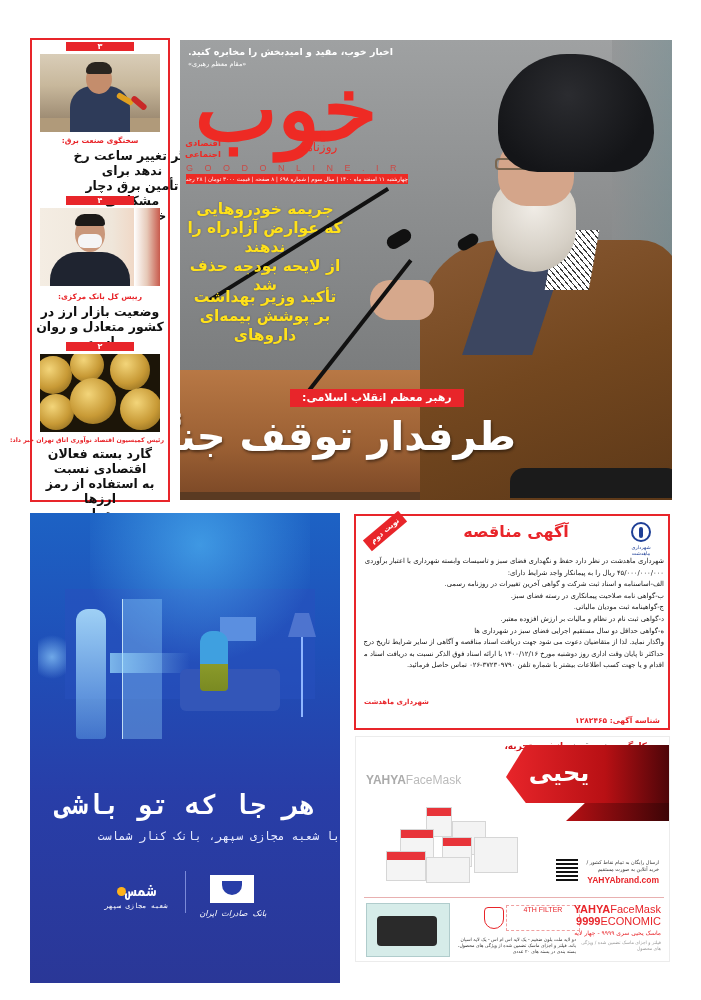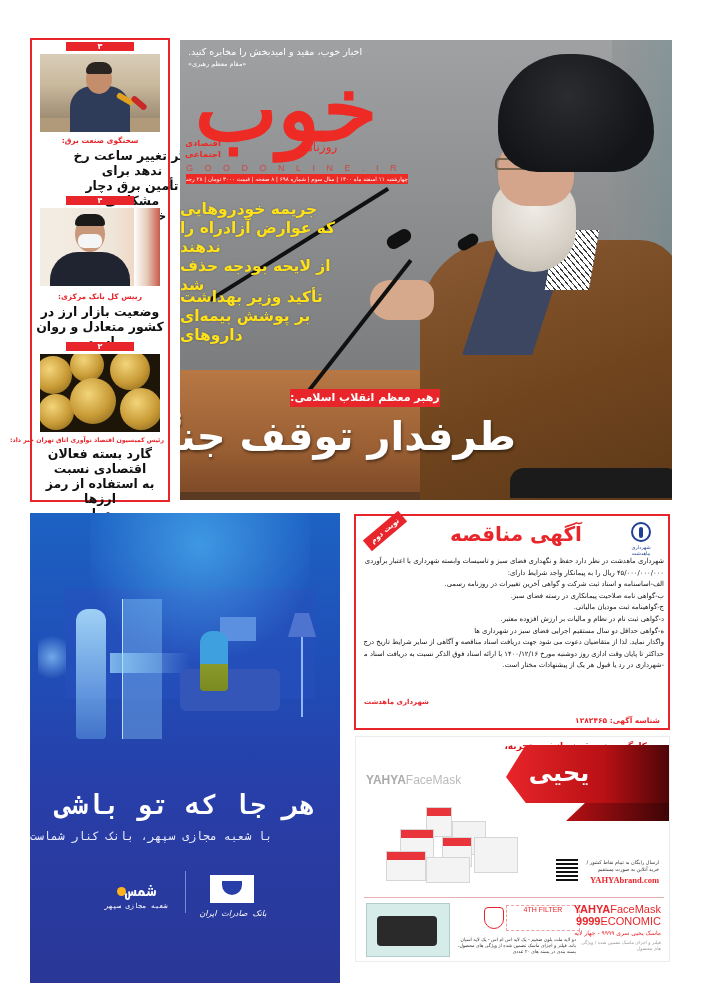--- a/index.html
+++ b/index.html
@@ -65,21 +65,21 @@
   .fig-hand { position:absolute; left:190px; top:240px; width:64px; height:40px; background:#d6a88c; border-radius:22px 16px 18px 22px; }
   .mic-stand-1 { position:absolute; left:30px; top:258px; width:210px; height:4px; background:#111; transform:rotate(-32deg); transform-origin:left center; }
   .mic-head-1 { position:absolute; left:206px; top:192px; width:26px; height:14px; background:#111; border-radius:7px; transform:rotate(-30deg); }
   .mic-stand-2 { position:absolute; left:120px; top:360px; width:180px; height:4px; background:#111; transform:rotate(-52deg); transform-origin:left center; }
   .mic-head-2 { position:absolute; left:277px; top:196px; width:22px; height:12px; background:#111; border-radius:6px; transform:rotate(-30deg); }
   .chair { position:absolute; left:330px; top:428px; width:170px; height:30px; background:#1b1b1b; border-radius:14px 14px 0 0; }
 
   
   .mast-quote {
     position:absolute; left:8px; top:6px; width:260px; text-align:left; direction:rtl;
-    color:#fff; font-size:9.5px; font-weight:normal; white-space:nowrap;
+    color:#fff; font-size:9.5px; font-weight:bold; white-space:nowrap;
   }
   .mast-quote-src { position:absolute; left:8px; top:20px; color:#fff; font-size:6.5px; white-space:nowrap; }
   .mast-logo {
     position:absolute; left:6px; top:14px; width:200px; height:110px;
     color:#ee2a24; font-family:"DejaVu Serif", serif; font-weight:bold; font-size:88px;
     line-height:110px; text-align:center; letter-spacing:-4px;
   }
   .mast-sub {
     position:absolute; left:120px; top:100px; color:#ee2a24; font-weight:normal;
     font-size:12px; font-family:"DejaVu Serif", serif;
@@ -88,26 +88,26 @@
   .mast-url {
     position:absolute; left:6px; top:123px; width:220px; color:#d43d38; font-size:9px;
     letter-spacing:11.5px; direction:ltr; text-align:left; opacity:.85; font-family:"Liberation Sans", sans-serif;
   }
   .mast-date {
     position:absolute; left:6px; top:134px; width:222px; height:10px; background:#ee2a24;
     color:#fff; font-size:5.6px; line-height:10px; text-align:center; white-space:nowrap; overflow:hidden;
   }
 
   .yellow-head {
-    position:absolute; left:0; width:170px; text-align:left; color:#ffe11a;
+    position:absolute; left:0; width:170px; text-align:center; color:#ffe11a;
     font-size:15.5px; line-height:19px; font-weight:bold;
     text-shadow: 0 0 2px rgba(0,0,0,.35);
   }
   .red-kicker {
-    position:absolute; left:110px; top:349px; height:18px; padding:0 0; background:#e8252a;
+    position:absolute; left:110px; top:349px; height:18px; padding:0 12px; background:#e8252a;
     color:#fff; font-size:11px; line-height:18px; font-weight:bold; white-space:nowrap;
   }
   .main-head {
     position:absolute; left:6px; top:370px; width:330px; text-align:center; color:#ffffff;
     font-size:40px; line-height:52px; font-weight:bold; white-space:nowrap;
     text-shadow: 1px 2px 3px rgba(0,0,0,.45);
   }
 
   
   .bank-ad {
@@ -120,39 +120,39 @@
   .bank-ad .holo-man { position:absolute; left:46px; top:96px; width:30px; height:130px; background:linear-gradient(180deg,rgba(180,230,255,.85),rgba(120,200,255,.35)); border-radius:12px 12px 4px 4px; }
   .bank-ad .holo-panel { position:absolute; left:92px; top:86px; width:40px; height:140px; background:rgba(150,215,255,.35); border-left:1px solid rgba(220,245,255,.8); }
   .bank-ad .beam { position:absolute; left:80px; top:140px; width:80px; height:20px; background:linear-gradient(90deg,rgba(160,225,255,.7),rgba(160,225,255,0)); }
   .bank-ad .sofa { position:absolute; left:150px; top:156px; width:100px; height:42px; background:#3356b8; border-radius:6px; }
   .bank-ad .seated { position:absolute; left:170px; top:118px; width:28px; height:60px; background:linear-gradient(180deg,#3fa0e0 0%,#3fa0e0 55%,#8a9a2a 55%,#7a8a22 100%); border-radius:12px 12px 4px 4px; }
   .bank-ad .lamp { position:absolute; left:258px; top:100px; width:28px; height:24px; background:#4e74cf; clip-path:polygon(25% 0,75% 0,100% 100%,0 100%); }
   .bank-ad .lamp-pole { position:absolute; left:271px; top:124px; width:2px; height:80px; background:#8fb6ff; }
   .bank-ad .niche { position:absolute; left:190px; top:104px; width:36px; height:24px; background:#5b8fe0; }
   .bank-ad .plant { position:absolute; left:8px; top:116px; width:28px; height:56px; background:radial-gradient(circle,#6fa8e8 0%,rgba(60,110,200,0) 70%); }
   .bank-title { position:absolute; left:0; top:276px; width:310px; text-align:center; color:#fff; font-size:27px; font-weight:bold; }
-  .bank-sub { position:absolute; left:0; top:316px; width:310px; text-align:left; color:#e8ecff; font-size:11.5px; }
+  .bank-sub { position:absolute; left:0; top:316px; width:310px; text-align:right; color:#e8ecff; font-size:11.5px; }
   .bank-logo1 { position:absolute; left:180px; top:362px; width:44px; height:28px; background:#fff; }
   .bank-logo1::before { content:""; position:absolute; left:12px; top:6px; width:20px; height:14px; background:#283ea8; border-radius:0 0 10px 10px; }
   .bank-logo1-txt { position:absolute; left:168px; top:396px; width:70px; text-align:center; color:#fff; font-size:8px; font-style:italic; }
   .bank-divider { position:absolute; left:155px; top:358px; width:1px; height:42px; background:#7b8ad8; }
   .bank-logo2 { position:absolute; left:78px; top:368px; width:56px; text-align:center; color:#fff; font-size:16px; font-weight:bold; letter-spacing:1px; }
   .bank-logo2 .sun { display:inline-block; width:9px; height:9px; border-radius:50%; background:#ffb21a; vertical-align:middle; margin:0 1px; }
   .bank-logo2-txt { position:absolute; left:70px; top:389px; width:72px; text-align:center; color:#fff; font-size:7px; }
 
   
   .tender {
     position:absolute; left:354px; top:514px; width:316px; height:216px;
     border:2px solid #e8252a; background:#fff;
   }
   .tender-badge {
     position:absolute; left:6px; top:8px; width:46px; height:14px; background:#e8252a; color:#fff;
     font-size:7.5px; line-height:14px; text-align:center; font-weight:bold; transform:rotate(-40deg);
   }
-  .tender-title { position:absolute; left:70px; top:6px; width:180px; text-align:center; color:#e8252a; font-size:20px; font-weight:bold; }
+  .tender-title { position:absolute; left:70px; top:6px; width:180px; text-align:center; color:#e8252a; font-size:16px; font-weight:bold; }
   .tender-logo { position:absolute; right:10px; top:6px; width:34px; height:30px; }
   .tender-logo .emb { position:absolute; left:7px; top:0; width:20px; height:20px; border:2px solid #1e3f96; border-radius:50%; }
   .tender-logo .emb::after { content:""; position:absolute; left:6px; top:3px; width:4px; height:11px; background:#1e3f96; border-radius:2px; }
   .tender-logo-txt { position:absolute; left:0; top:22px; width:34px; text-align:center; font-size:5px; color:#1e3f96; }
   .tender-body { position:absolute; left:8px; top:40px; width:300px; font-size:6.8px; line-height:11.6px; color:#111; text-align:right; }
   .tender-body p { white-space:nowrap; overflow:hidden; }
   .tender-sign { position:absolute; left:8px; top:182px; color:#e8252a; font-size:7px; font-weight:bold; }
   .tender-id { position:absolute; right:8px; top:200px; color:#e8252a; font-size:7.5px; font-weight:bold; }
 
   
@@ -162,21 +162,21 @@
   .mask-redband { position:absolute; left:150px; top:8px; width:165px; height:58px; background:linear-gradient(90deg,#e8252a 0%,#b81014 60%,#4a0508 100%); clip-path:polygon(12% 0,100% 0,100% 100%,12% 100%,0 55%); border-radius:14px 0 0 14px; }
   .mask-redband2 { position:absolute; left:210px; top:66px; width:105px; height:18px; background:linear-gradient(90deg,#b81014,#3a0406); clip-path:polygon(18% 0,100% 0,100% 100%,0 100%); }
   .mask-yahya-fa { position:absolute; left:168px; top:22px; width:70px; color:#fff; font-size:24px; font-weight:bold; text-align:center; }
   .mask-brand { position:absolute; left:10px; top:36px; color:#bbb; font-size:12px; font-family:"Liberation Sans", sans-serif; direction:ltr; white-space:nowrap; }
   .mask-brand b { color:#aaa; }
   .mask-boxes { position:absolute; left:30px; top:70px; width:140px; height:76px; }
   .mbox { position:absolute; background:#f3f3f3; border:1px solid #d6d6d6; }
   .mbox.r { background:linear-gradient(180deg,#e8343a 0 30%,#f4f4f4 30%); }
   .mask-qr { position:absolute; left:200px; top:122px; width:22px; height:22px; background:repeating-linear-gradient(0deg,#111 0 2px,#fff 2px 4px), #111; }
   .mask-qr-txt { position:absolute; right:10px; top:122px; width:80px; font-size:5px; color:#333; text-align:right; line-height:7px; }
-  .mask-url { position:absolute; right:10px; top:138px; color:#e8252a; font-size:8.5px; font-weight:bold; font-family:Liberation Serif, serif; direction:ltr; }
+  .mask-url { position:absolute; right:10px; top:138px; color:#e8252a; font-size:8.5px; font-weight:bold; font-family:Liberation Sans, sans-serif; direction:ltr; }
   .mask-divider { position:absolute; left:8px; top:160px; width:300px; height:1px; background:#e8b0b0; }
   .mask-pack { position:absolute; left:10px; top:166px; width:84px; height:54px; background:#d6ece9; border:1px solid #b0cccc; }
   .mask-pack::before { content:""; position:absolute; left:10px; top:12px; width:60px; height:30px; background:#2a2a2a; border-radius:4px; }
   .mask-shield { position:absolute; left:128px; top:170px; width:20px; height:22px; border:1.5px solid #e8252a; border-radius:4px 4px 10px 10px; }
   .mask-filter { position:absolute; left:150px; top:168px; width:74px; height:26px; color:#e8252a; font-size:7px; text-align:center; font-family:"Liberation Sans", sans-serif; direction:ltr; border:1px dashed #f0a0a0; }
   .mask-econ { position:absolute; right:8px; top:166px; color:#e8252a; font-size:11px; line-height:12px; font-family:"Liberation Sans", sans-serif; direction:ltr; text-align:right; }
   .mask-econ b { font-weight:bold; }
   .mask-econ-fa { position:absolute; right:8px; top:192px; color:#e8252a; font-size:6px; white-space:nowrap; }
   .mask-small { position:absolute; left:100px; top:200px; width:120px; font-size:4.6px; line-height:6px; color:#333; text-align:right; }
   .mask-small-r { position:absolute; right:8px; top:203px; width:80px; font-size:4.6px; line-height:6px; color:#999; text-align:right; }
@@ -318,21 +318,21 @@
   <div class="tender-body">
     <p>شهرداری ماهدشت در نظر دارد حفظ و نگهداری فضای سبز و تاسیسات وابسته شهرداری با اعتبار برآوردی به مبلغ</p>
     <p>۴۵/۰۰۰/۰۰۰/۰۰۰ ریال را به پیمانکار واجد شرایط دارای:</p>
     <p>الف-اساسنامه و اسناد ثبت شرکت و گواهی آخرین تغییرات در روزنامه رسمی.</p>
     <p>ب-گواهی نامه صلاحیت پیمانکاری در رسته فضای سبز.</p>
     <p>ج-گواهینامه ثبت مودیان مالیاتی.</p>
     <p>د-گواهی ثبت نام در نظام و مالیات بر ارزش افزوده معتبر.</p>
     <p>ه-گواهی حداقل دو سال مستقیم اجرایی فضای سبز در شهرداری ها</p>
     <p>واگذار نماید. لذا از متقاضیان دعوت می شود جهت دریافت اسناد مناقصه و آگاهی از سایر شرایط تاریخ درج آگهی</p>
     <p>حداکثر تا پایان وقت اداری روز دوشنبه مورخ ۱۴۰۰/۱۲/۱۶ با ارائه اسناد فوق الذکر نسبت به دریافت اسناد مناقصه</p>
-    <p>-شهرداری در رد یا قبول هر یک از پیشنهادات مختار است.</p>
+    <p>اقدام و یا جهت کسب اطلاعات بیشتر با شماره تلفن ۳۷۲۳۰۹۷۹۰-۰۲۶ تماس حاصل فرمائید.</p>
   </div>
   <div class="tender-sign">شهرداری ماهدشت</div>
   <div class="tender-id">شناسه آگهی: ۱۲۸۲۴۶۵</div>
 </div>
 
 <div class="mask-ad">
   <div class="mask-slogan">
     <span>به کارگیری</span> <span class="dark">نیم قرن</span> <span>دانش و تجربه،</span>
   </div>
   <div class="mask-redband"></div>

